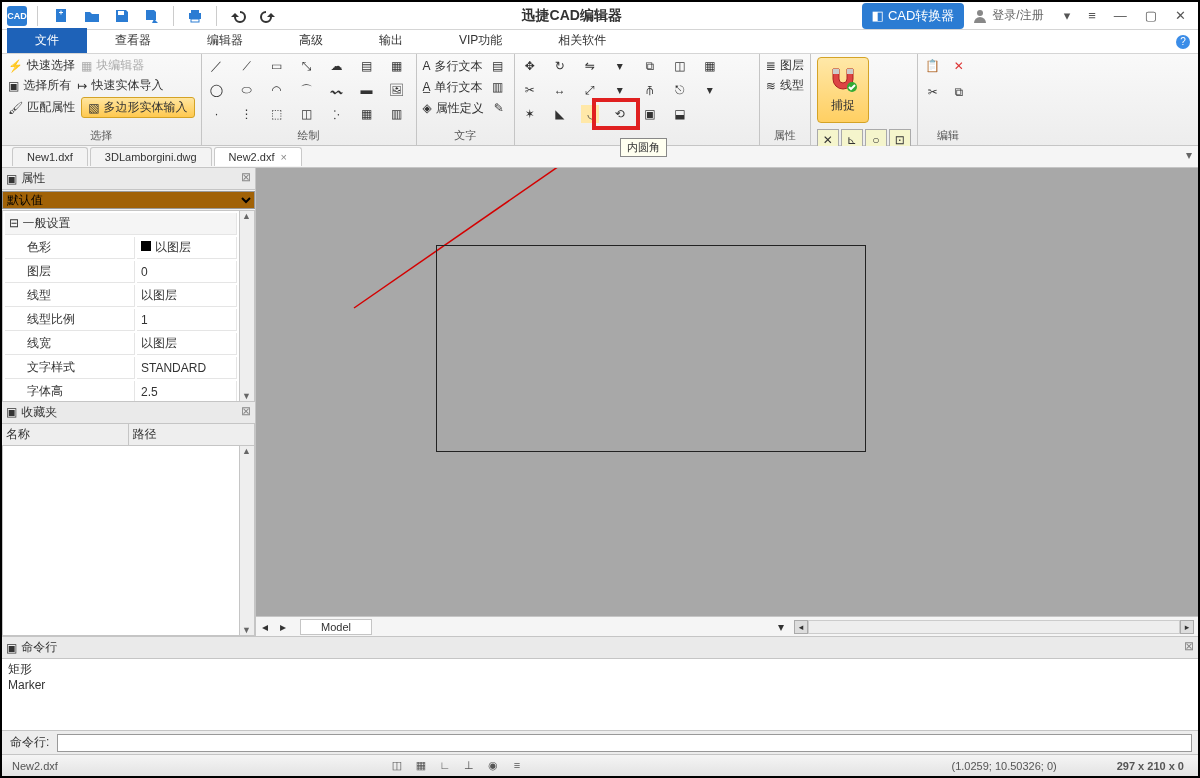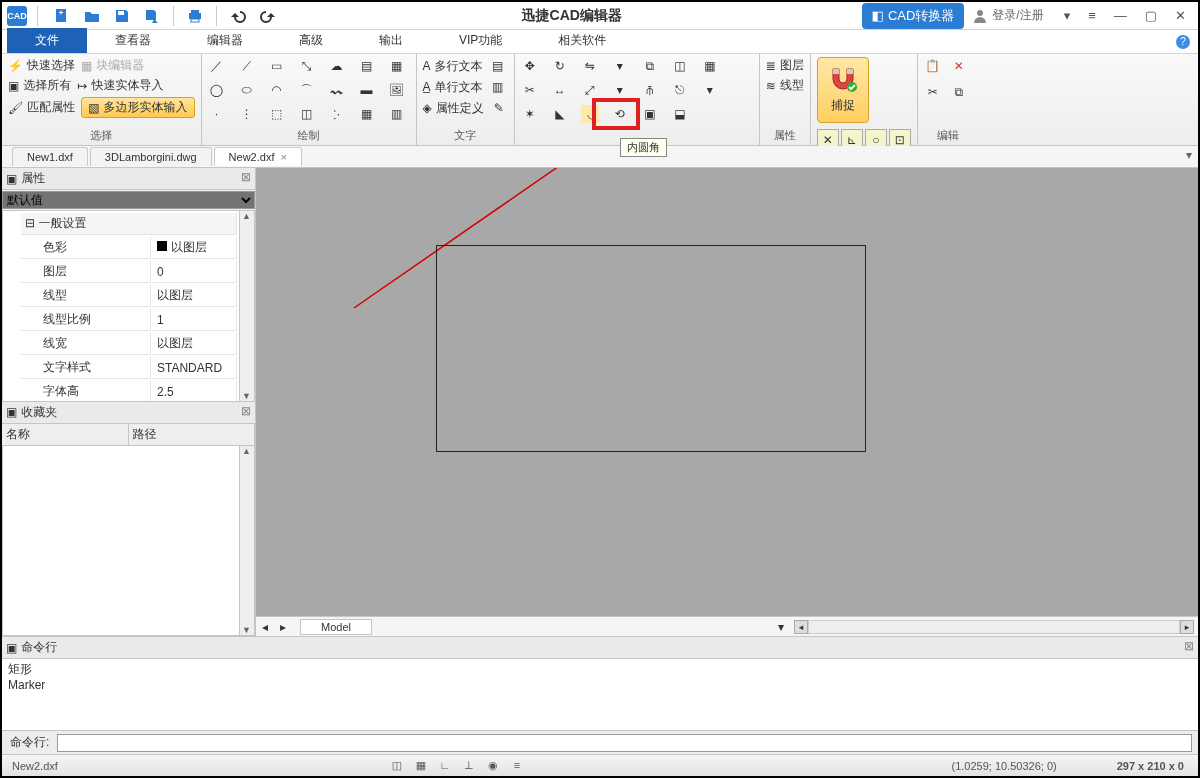--- a/index.html
+++ b/index.html
@@ -44,23 +44,23 @@
   .filetabs { height:22px; background:#f5f5f5; display:flex; align-items:center; padding-left:10px; gap:2px; border-bottom:1px solid #c5c5c5; position:relative;}
   .filetab { padding:3px 14px; background:#f3f3f3; border:1px solid #c9c9c9; border-bottom:none; font-size:11px; border-radius:3px 3px 0 0; }
   .filetab.active { background:#fff; }
   .filetab .x { margin-left:6px; color:#888; }
 
   
   .mainarea { flex:1; display:flex; min-height:0; }
   .leftpanel { width:254px; display:flex; flex-direction:column; background:#f0f0f0; border-right:1px solid #c5c5c5;}
   .panel-head { display:flex; align-items:center; gap:4px; padding:2px 4px; background:#eaeaea; border-bottom:1px solid #c5c5c5; position:relative;}
   .panel-head .x { position:absolute; right:4px; top:2px; color:#888;}
-  .prop-select { width:100%; border:1px solid #999; font-size:12px; height:18px; background:#737373; }
+  .prop-select { width:100%; border:1px solid #999; font-size:12px; height:18px; background:#a16207; }
   .prop-body { flex:1; overflow:auto; background:#fff; border:1px solid #c5c5c5; display:flex; }
-  .prop-table { flex:1;margin-left:16px; }
+  .prop-table { flex:1; }
   .prop-table tr td { border-bottom:1px solid #e5e5e5; border-right:1px solid #e5e5e5; padding:2px 4px; font-size:12px; }
   .prop-table tr td:first-child { width:130px; }
   .section-row td { background:#f5f5f5; }
   .scroll-stub { width:15px; background:#eee; border-left:1px solid #c5c5c5; position:relative;}
   .scroll-stub::before { content:"▲"; position:absolute; top:0; left:2px; font-size:9px; color:#666;}
   .scroll-stub::after { content:"▼"; position:absolute; bottom:0; left:2px; font-size:9px; color:#666;}
   .fav-body { flex:1; background:#fff; border:1px solid #c5c5c5; display:flex;}
   .fav-head-row { display:flex; background:#eee; }
   .fav-head-row div { flex:1; padding:2px 4px; border-right:1px solid #c5c5c5; }
   

